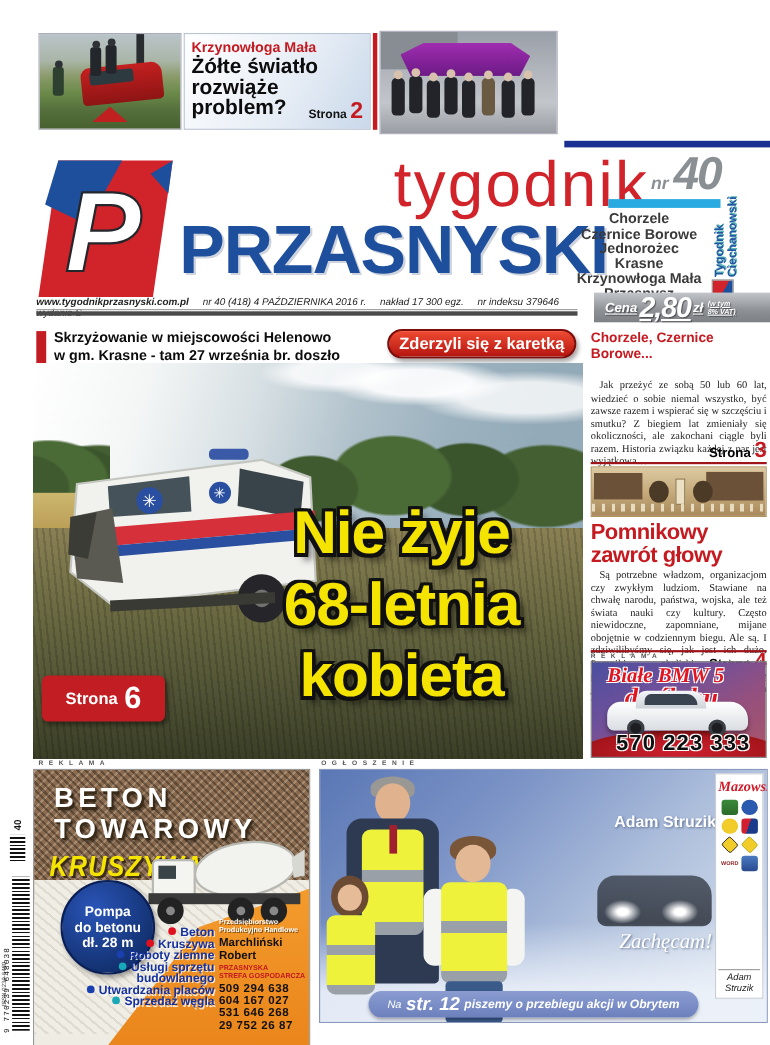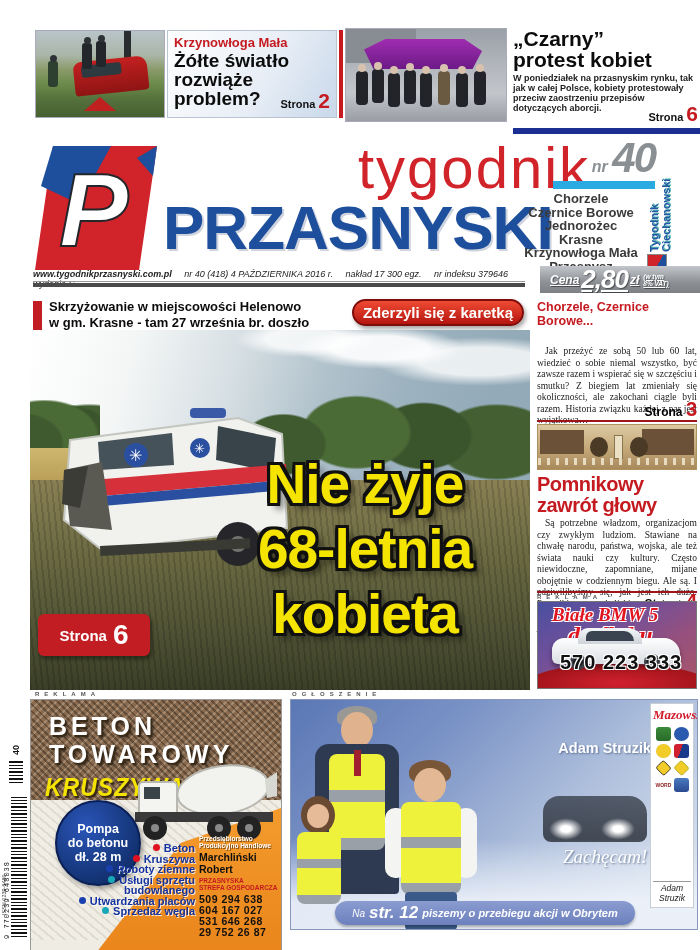--- a/index.html
+++ b/index.html
@@ -158,29 +158,20 @@
     <div class="abs" style="left:0;top:0;width:70px;height:34px;background:#888d94;"></div>
     <div class="tr-tent"></div>
     <div class="tr-fig" style="left:10px;top:42px;"></div>
     <div class="tr-fig" style="left:26px;top:40px;"></div>
     <div class="tr-fig" style="left:42px;top:44px;"></div>
     <div class="tr-fig" style="left:58px;top:41px;"></div>
     <div class="tr-fig" style="left:74px;top:44px;"></div>
     <div class="tr-fig" style="left:92px;top:42px;background:#6b5a42;"></div>
     <div class="tr-fig" style="left:110px;top:44px;"></div>
     <div class="tr-fig" style="left:128px;top:42px;"></div>
-  </div>
-  <div class="abs" style="left:513px;top:28px;width:187px;height:98px;">
-    <div class="preline" style="font-size:21px;line-height:21px;font-weight:bold;color:#0c0c0c;">„Czarny”
-protest kobiet</div>
-    <div style="font-size:9px;line-height:10px;font-weight:bold;color:#222;margin-top:3px;width:185px;">W poniedziałek na przasnyskim rynku, tak jak w całej Polsce, kobiety protestowały przeciw zaostrzeniu przepisów dotyczących aborcji.</div>
-    <div class="abs strona" style="right:2px;bottom:0;font-size:11px;">
-      <span>Strona</span>
-      <b style="font-size:21px;">6</b>
-    </div>
   </div>
   <div class="abs teaser-bar-blue" style="left:513px;top:128px;width:187px;height:6px;"></div>
 
   <div class="abs" style="left:33px;top:142px;width:128px;height:132px;">
     <svg width="128" height="132" viewBox="0 0 128 132">
       <polygon points="20,4 124,4 106,128 2,128" fill="#d1232a"></polygon>
       <polygon points="20,4 78,4 46,62 8,44" fill="#1d4f9d"></polygon>
       <polygon points="104,16 124,4 120,34" fill="#1d4f9d"></polygon>
       <text x="26" y="104" font-family="Liberation Sans, sans-serif" font-size="104" font-weight="bold" font-style="italic" fill="#ffffff" stroke="#23262b" stroke-width="2">P</text>
     </svg>
@@ -289,21 +280,21 @@
   <div class="abs redline" style="left:537px;top:591px;width:160px;"></div>
   <div class="abs mini-label" style="left:537px;top:594px;">REKLAMA</div>
   <div class="abs bmw" style="left:537px;top:601px;width:160px;height:88px;">
     <div class="bmw-red"></div>
     <div class="abs bmw-t" style="left:14px;top:2px;font-size:19px;">Białe BMW 5</div>
     <div class="abs bmw-t" style="left:30px;top:20px;font-size:24px;">do ślubu</div>
     <div class="bmw-car">
       <div class="bmw-wheel" style="left:18px;"></div>
       <div class="bmw-wheel" style="right:20px;"></div>
     </div>
-    <div class="abs bmw-phone" style="left:22px;bottom:14px;">570 223 333</div>
+    <div class="abs bmw-phone" style="left:22px;bottom:0;">570 223 333</div>
   </div>
 
   <div class="abs mini-label" style="left:35px;top:691px;">REKLAMA</div>
   <div class="abs beton" style="left:30px;top:699px;width:252px;height:268px;">
     <div class="beton-gravel"></div>
     <div class="beton-white"></div>
     <div class="beton-orange"></div>
     <div class="abs beton-title" style="left:18px;top:12px;">BETON</div>
     <div class="abs beton-title" style="left:18px;top:40px;">TOWAROWY</div>
     <div class="abs beton-sub" style="left:14px;top:74px;">KRUSZYWA</div>

